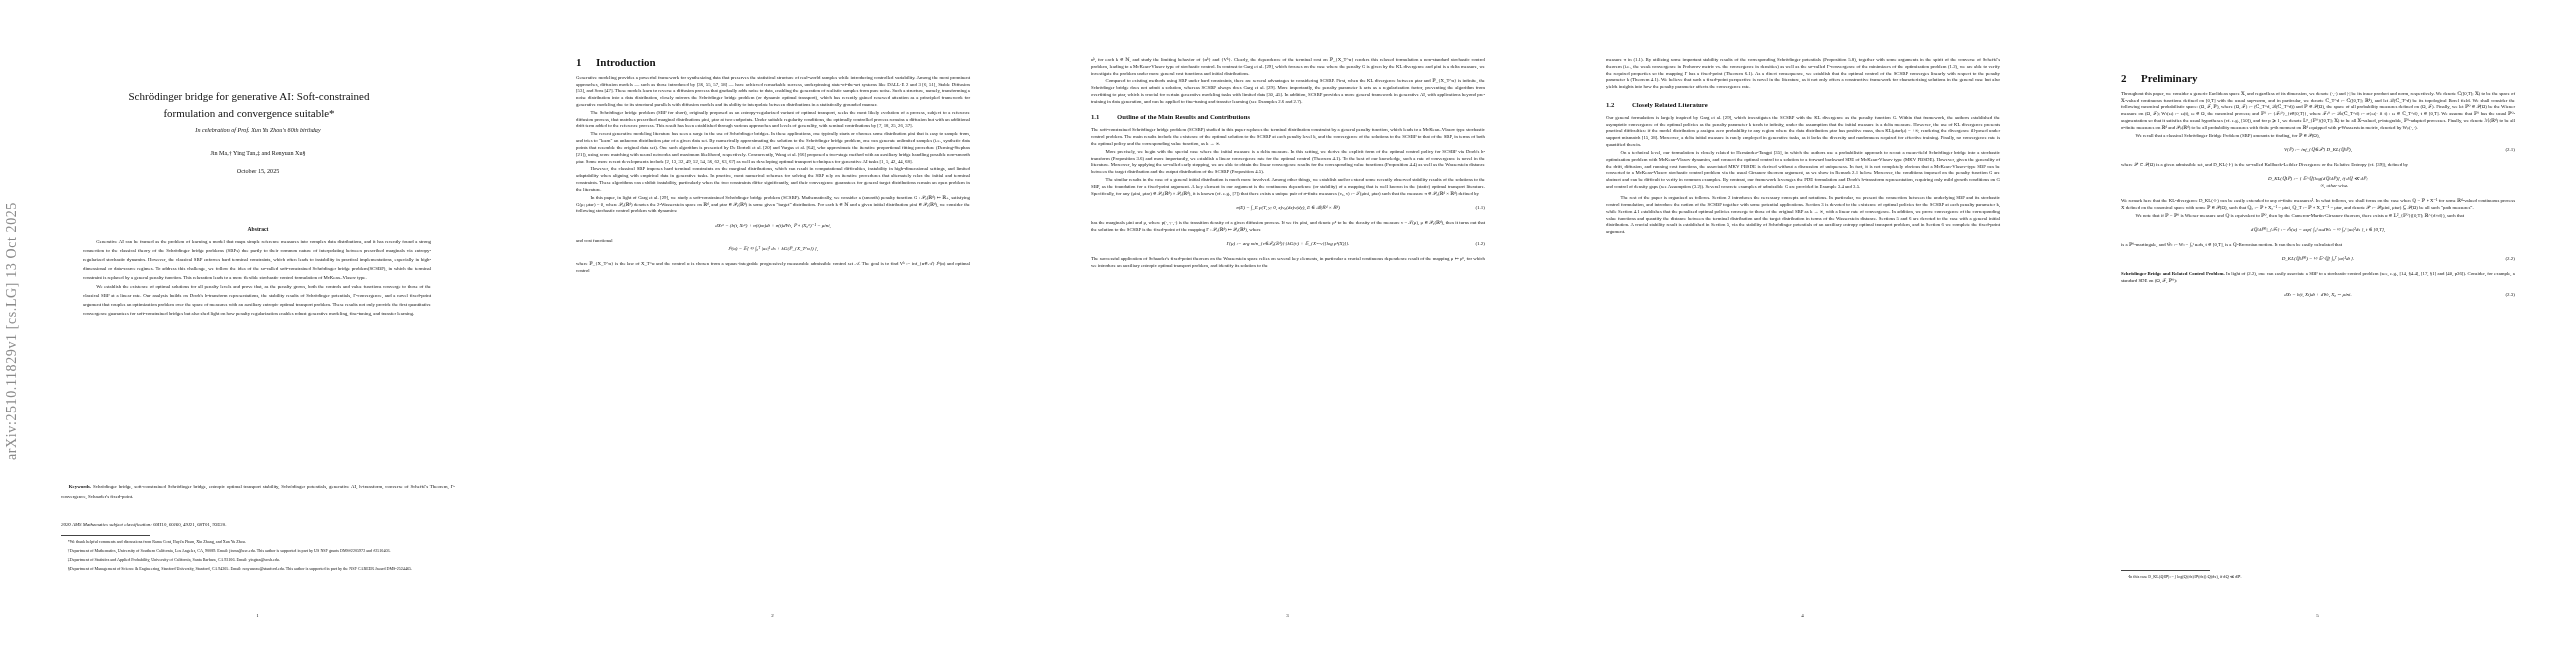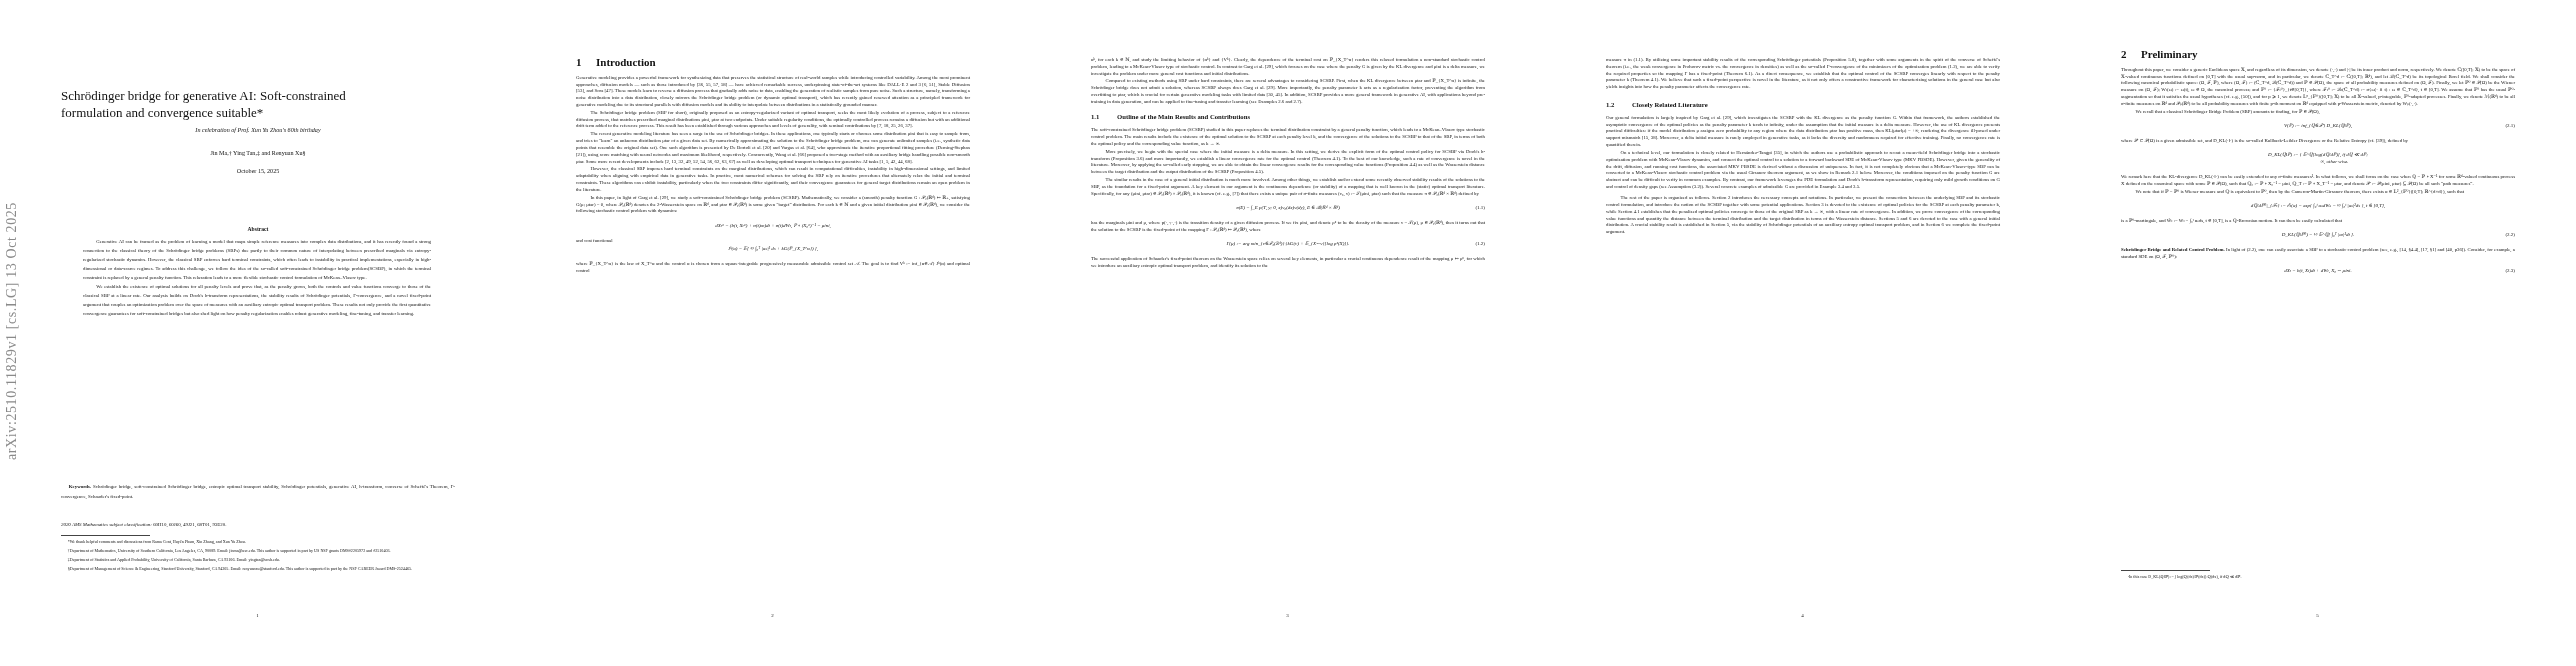--- a/index.html
+++ b/index.html
@@ -12,21 +12,21 @@
   .col p.gap{margin-top:1.1px;}
   h2.sec{font-size:11px;font-weight:bold;margin:0 0 7.8px 0;line-height:10px;}
   h2.sec .num{display:inline-block;width:20px;}
   h3.sub{font-size:6.7px;font-weight:bold;margin:7.8px 0 5.6px 0;line-height:8.3px;}
   h3.sub .num{display:inline-block;width:26px;}
   .eq{display:flex;justify-content:center;align-items:center;position:relative;margin:7.8px 0;font-style:italic;font-size:5px;}
   .eq .tag{position:absolute;right:0;font-style:normal;}
   .pnum{position:absolute;bottom:49px;left:0;width:100%;text-align:center;font-size:5px;}
   .arxiv{position:absolute;left:4.4px;top:0;height:667px;width:22px;}
   .arxiv span{position:absolute;left:0;top:331px;transform-origin:0 0;transform:rotate(-90deg) translate(-50%,0);white-space:nowrap;font-size:14px;color:#8a8a8a;letter-spacing:0.6px;font-family:"Liberation Serif",serif;}
-  .title{position:absolute;top:88px;left:61px;width:394px;font-size:13px;line-height:16.7px;}
+  .title{position:absolute;top:88px;left:52px;width:394px;text-align:center;font-size:11px;line-height:16.7px;}
   .dedic{position:absolute;top:127px;left:61px;width:394px;text-align:center;font-style:italic;font-size:6.1px;}
   .authors{position:absolute;top:150px;left:61px;width:394px;text-align:center;font-size:6.1px;}
   .date{position:absolute;top:168px;left:61px;width:394px;text-align:center;font-size:6.1px;}
   .abs-h{position:absolute;top:226px;left:61px;width:394px;text-align:center;font-weight:bold;font-size:5.6px;}
   .abs{position:absolute;top:237px;left:83px;width:348px;font-size:4.8px;line-height:9px;text-align:justify;}
   .abs p{margin:0;text-indent:13.3px;}
   .kw{position:absolute;top:482px;left:61px;width:394px;font-size:4.9px;line-height:10px;text-align:justify;}
   .kw b{font-weight:bold;}
   .ams{position:absolute;top:522px;left:61px;width:394px;font-size:4.9px;}
   .ams i{font-style:italic;}
@@ -120,21 +120,21 @@
       <p>measure π in (1.1). By utilizing some important stability results of the corresponding Schrödinger potentials (Proposition 5.8), together with some arguments in the spirit of the converse of Scheffé's theorem (i.e., the weak convergence in Prohorov metric vs. the convergence in densities) as well as the so-called Γ-convergence of the minimizers of the optimization problem (1.2), we are able to verify the required properties so the mapping Γ has a fixed-point (Theorem 6.1). As a direct consequence, we establish that the optimal control of the SCSBP converges linearly with respect to the penalty parameter k (Theorem 4.1). We believe that such a fixed-point perspective is novel in the literature, as it not only offers a constructive framework for characterizing solutions in the general case but also yields insights into how the penalty parameter affects the convergence rate.</p>
       <h3 class="sub" style="margin-top:10px"><span class="num">1.2</span><span>Closely Related Literature</span></h3>
       <p>Our general formulation is largely inspired by Garg et al. [29], which investigates the SCSBP with the KL divergence as the penalty function G. Within that framework, the authors established the asymptotic convergence of the optimal policies as the penalty parameter k tends to infinity, under the assumption that the initial measure is a delta measure. However, the use of KL divergence presents practical difficulties: if the model distribution μ assigns zero probability to any region where the data distribution μtar has positive mass, then KL(μtar‖μ) = +∞, rendering the divergence ill-posed under support mismatch [15, 38]. Moreover, a delta initial measure is rarely employed in generative tasks, as it lacks the diversity and randomness required for effective training. Finally, no convergence rate is quantified therein.</p>
       <p class="ind gap">On a technical level, our formulation is closely related to Hernández-Tangpi [35], in which the authors use a probabilistic approach to recast a mean-field Schrödinger bridge into a stochastic optimization problem with McKean-Vlasov dynamics, and connect the optimal control to a solution to a forward backward SDE of McKean-Vlasov type (MKV FBSDE). However, given the generality of the drift, diffusion, and running cost functions, the associated MKV FBSDE is derived without a discussion of uniqueness. In fact, it is not completely obvious that a McKean-Vlasov-type SBP can be converted to a McKean-Vlasov stochastic control problem via the usual Girsanov theorem argument, as we show in Remark 2.1 below. Moreover, the conditions imposed on the penalty function G are abstract and can be difficult to verify in common examples. By contrast, our framework leverages the PDE formulation and Doob's h-transform representation, requiring only mild growth conditions on G and control of density gaps (see Assumption (3.2)). Several concrete examples of admissible G are provided in Example 3.4 and 3.5.</p>
       <p class="ind" style="margin-top:4.4px">The rest of the paper is organized as follows. Section 2 introduces the necessary concepts and notations. In particular, we present the connection between the underlying SBP and its stochastic control formulation, and introduce the notion of the SCSBP together with some potential applications. Section 3 is devoted to the existence of optimal policies for the SCSBP at each penalty parameter k, while Section 4.1 establishes that the penalized optimal policies converge to those of the original SBP as k → ∞, with a linear rate of convergence. In addition, we prove convergence of the corresponding value functions and quantify the distance between the terminal distribution and the target distribution in terms of the Wasserstein distance. Sections 5 and 6 are devoted to the case with a general initial distribution. A crucial stability result is established in Section 5, via the stability of Schrödinger potentials of an auxiliary entropy optimal transport problem, and in Section 6 we complete the fixed-point argument.</p>
     </div>
     <div class="pnum">4</div>
   </div>
 
   <div class="page">
-    <div class="col" style="top:49px">
+    <div class="col" style="top:73px">
       <h2 class="sec"><span class="num">2</span><span>Preliminary</span></h2>
       <p>Throughout this paper, we consider a generic Euclidean space 𝕏, and regardless of its dimension, we denote (·,·) and |·| be its inner product and norm, respectively. We denote ℂ([0,T]; 𝕏) to be the space of 𝕏-valued continuous functions defined on [0,T] with the usual sup-norm, and in particular, we denote ℂ_T^d := ℂ([0,T]; ℝᵈ), and let ℬ(ℂ_T^d) be its topological Borel field. We shall consider the following canonical probabilistic space: (Ω, ℱ, ℙ), where (Ω, ℱ) := (ℂ_T^d, ℬ(ℂ_T^d)) and ℙ ∈ 𝒫(Ω), the space of all probability measures defined on (Ω, ℱ). Finally, we let ℙ⁰ ∈ 𝒫(Ω) be the Wiener measure on (Ω, ℱ); Wₜ(ω) := ω(t), ω ∈ Ω, the canonical process; and 𝔽⁰ := {ℱₜ⁰}_{t∈[0,T]}, where ℱₜ⁰ := ℬₜ(ℂ_T^d) := σ{ω(· ∧ t) : ω ∈ ℂ_T^d}, t ∈ [0,T]. We assume that 𝔽⁰ has the usual ℙ⁰-augmentation so that it satisfies the usual hypotheses (cf. e.g., [50]), and for p ⩾ 1, we denote 𝕃ᵖ_{𝔽⁰}([0,T]; 𝕏) to be all 𝕏-valued, p-integrable, 𝔽⁰-adapted processes. Finally, we denote ℳ(ℝᵈ) to be all σ-finite measures on ℝᵈ and 𝒫ₚ(ℝᵈ) to be all probability measures with finite p-th moment on ℝᵈ equipped with p-Wasserstein metric, denoted by Wₚ(·,·).</p>
       <p class="ind gap">We recall that a classical Schrödinger Bridge Problem (SBP) amounts to finding, for ℙ ∈ 𝒫(Ω),</p>
       <div class="eq">
           <span>V(ℙ) := inf_{ℚ∈𝒫'} D_KL(ℚ‖ℙ),</span>
           <span class="tag">(2.1)</span>
         </div>
       <p>where 𝒫' ⊂ 𝒫(Ω) is a given admissible set, and D_KL(·‖·) is the so-called Kullback-Leibler Divergence or the Relative Entropy (cf. [39]), defined by</p>
       <div class="eq" style="flex-direction:column">
         <span>D_KL(ℚ‖ℙ) := { 𝔼^ℚ[log(dℚ/dℙ)],   if dℚ ≪ dℙ;</span>

